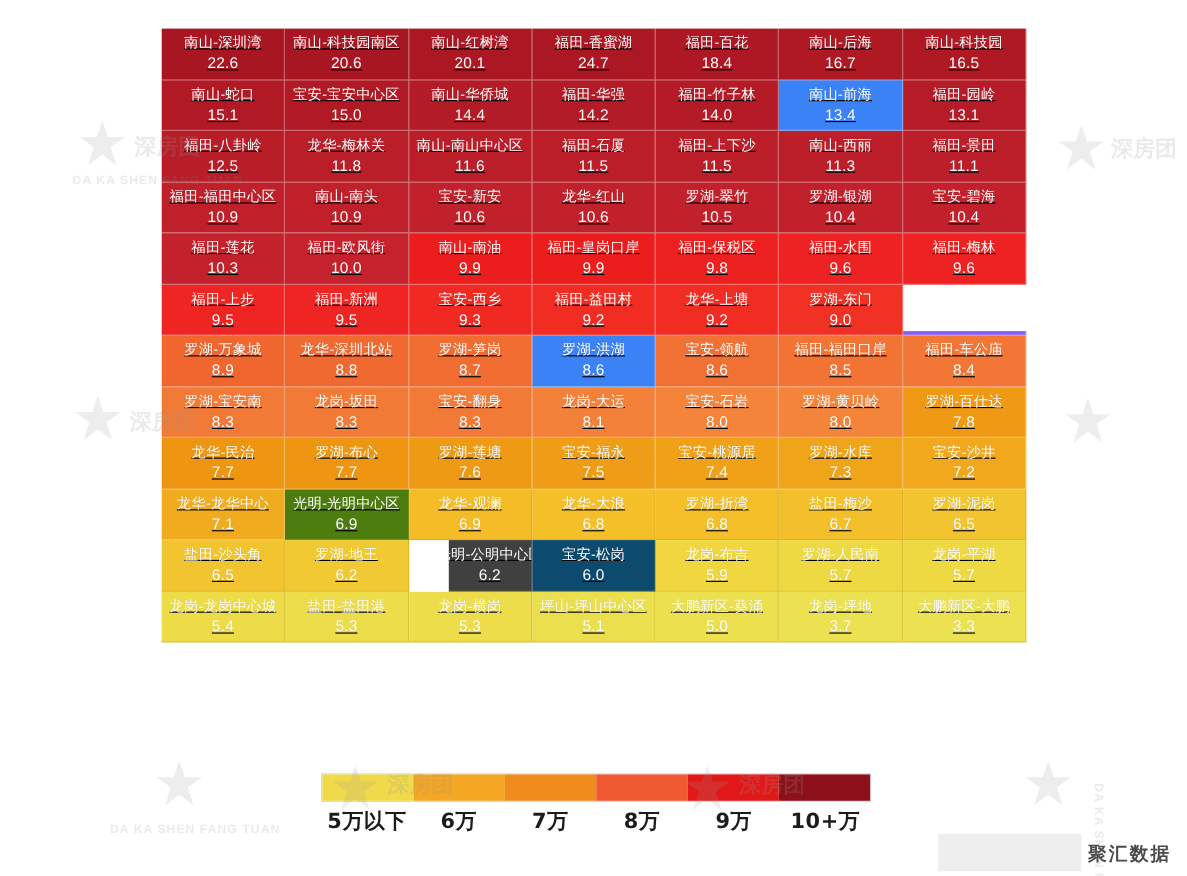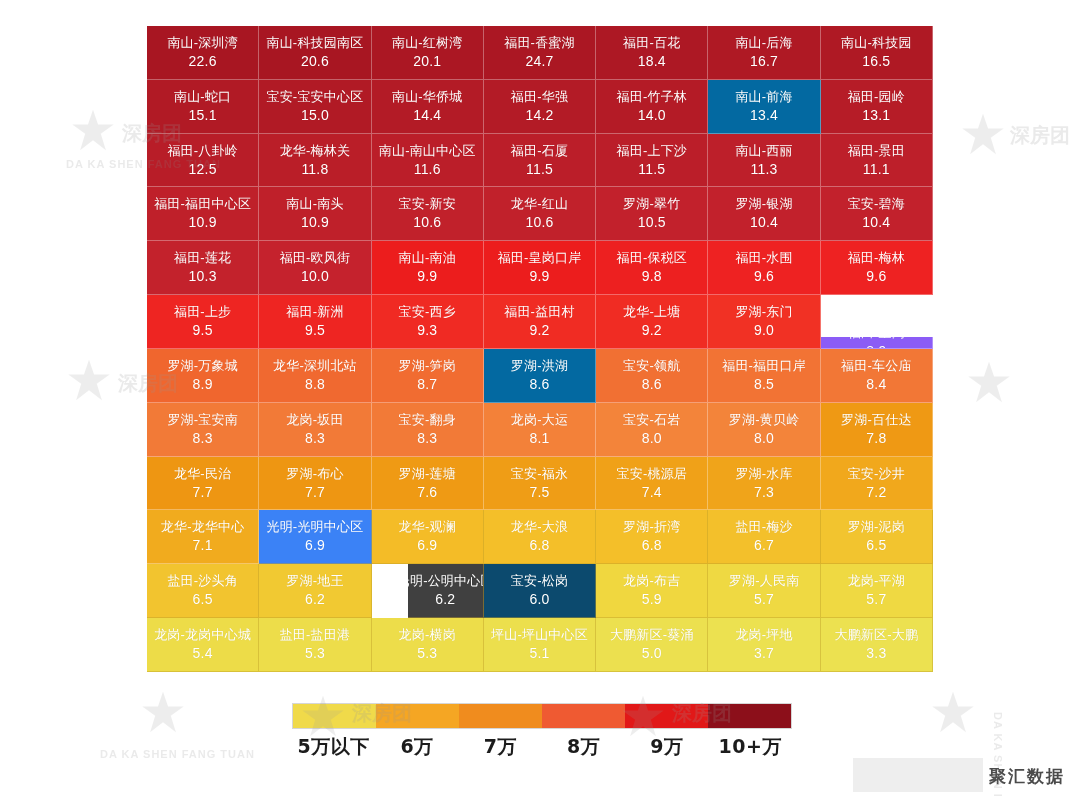--- a/index.html
+++ b/index.html
@@ -45,26 +45,27 @@
     font-size: 20px;
     color: rgba(150,150,150,0.20);
   }
 
   
   #heat-grid {
     position: absolute;
     left: 147px;
     top: 26px;
     width: 786px;
-    height: 646px;
+    height: 558px;
     display: grid;
     grid-template-columns: repeat(7, 1fr);
     grid-auto-rows: 1fr;
     z-index: 2;
     box-sizing: border-box;
+    text-decoration: underline;
   }
   .heat-cell {
     position: relative;
     display: flex;
     flex-direction: column;
     align-items: center;
     justify-content: center;
     color: #ffffff;
     box-sizing: border-box;
     border-right: 1px solid rgba(255,255,255,0.33);
@@ -231,21 +232,21 @@
       <div class="cell-value">14.4</div>
     </div>
     <div class="heat-cell" style="background: rgb(179, 27, 38);">
       <div class="cell-name">福田-华强</div>
       <div class="cell-value">14.2</div>
     </div>
     <div class="heat-cell" style="background: rgb(180, 27, 38);">
       <div class="cell-name">福田-竹子林</div>
       <div class="cell-value">14.0</div>
     </div>
-    <div class="heat-cell" style="background: #0369a1; justify-content: center;">
+    <div class="heat-cell" style="background: #3b82f6; justify-content: center;">
       <div class="cell-name">南山-前海</div>
       <div class="cell-value">13.4</div>
     </div>
     <div class="heat-cell" style="background: rgb(182, 28, 39);">
       <div class="cell-name">福田-园岭</div>
       <div class="cell-value">13.1</div>
     </div>
     <div class="heat-cell" style="background: rgb(184, 29, 40);">
       <div class="cell-name">福田-八卦岭</div>
       <div class="cell-value">12.5</div>
@@ -363,21 +364,21 @@
       <div class="cell-value">8.9</div>
     </div>
     <div class="heat-cell" style="background: rgb(240, 105, 48);">
       <div class="cell-name">龙华-深圳北站</div>
       <div class="cell-value">8.8</div>
     </div>
     <div class="heat-cell" style="background: rgb(241, 108, 49);">
       <div class="cell-name">罗湖-笋岗</div>
       <div class="cell-value">8.7</div>
     </div>
-    <div class="heat-cell" style="background: #0369a1;">
+    <div class="heat-cell" style="background: #3b82f6;">
       <div class="cell-name">罗湖-洪湖</div>
       <div class="cell-value">8.6</div>
     </div>
     <div class="heat-cell" style="background: rgb(241, 112, 51);">
       <div class="cell-name">宝安-领航</div>
       <div class="cell-value">8.6</div>
     </div>
     <div class="heat-cell" style="background: rgb(242, 115, 52);">
       <div class="cell-name">福田-福田口岸</div>
       <div class="cell-value">8.5</div>
@@ -439,21 +440,21 @@
       <div class="cell-value">7.3</div>
     </div>
     <div class="heat-cell" style="background: rgb(241, 168, 28);">
       <div class="cell-name">宝安-沙井</div>
       <div class="cell-value">7.2</div>
     </div>
     <div class="heat-cell" style="background: rgb(241, 171, 30);">
       <div class="cell-name">龙华-龙华中心</div>
       <div class="cell-value">7.1</div>
     </div>
-    <div class="heat-cell light-text-edge" style="background: #3b82f6;">
+    <div class="heat-cell light-text-edge" style="background: #4d7c0f;">
       <div class="cell-name">光明-光明中心区</div>
       <div class="cell-value">6.9</div>
     </div>
     <div class="heat-cell light-text-edge" style="background: rgb(244, 188, 39);">
       <div class="cell-name">龙华-观澜</div>
       <div class="cell-value">6.9</div>
     </div>
     <div class="heat-cell light-text-edge" style="background: rgb(244, 191, 41);">
       <div class="cell-name">龙华-大浪</div>
       <div class="cell-value">6.8</div>

